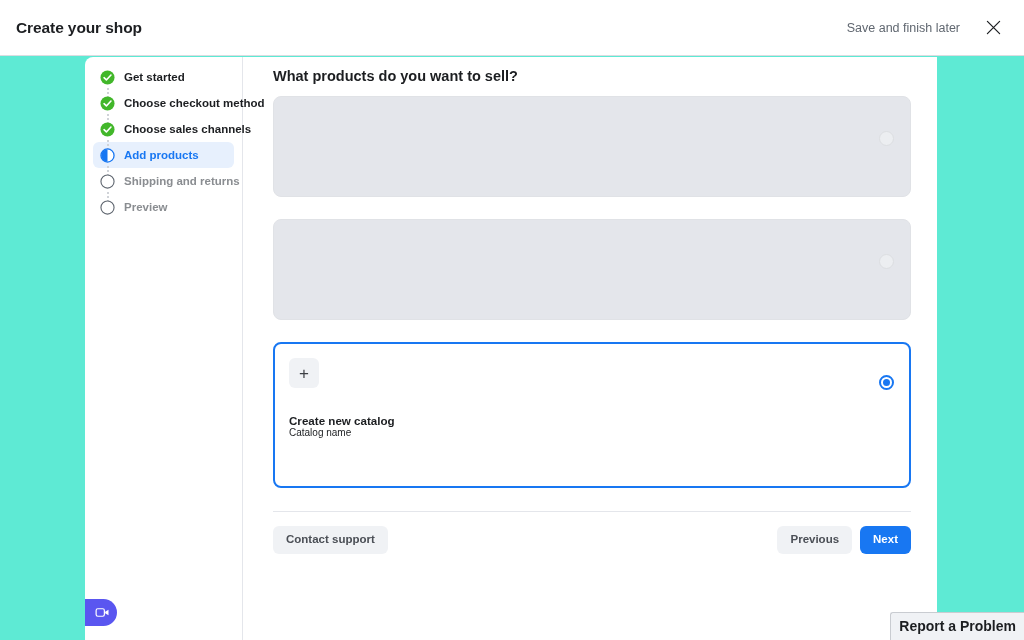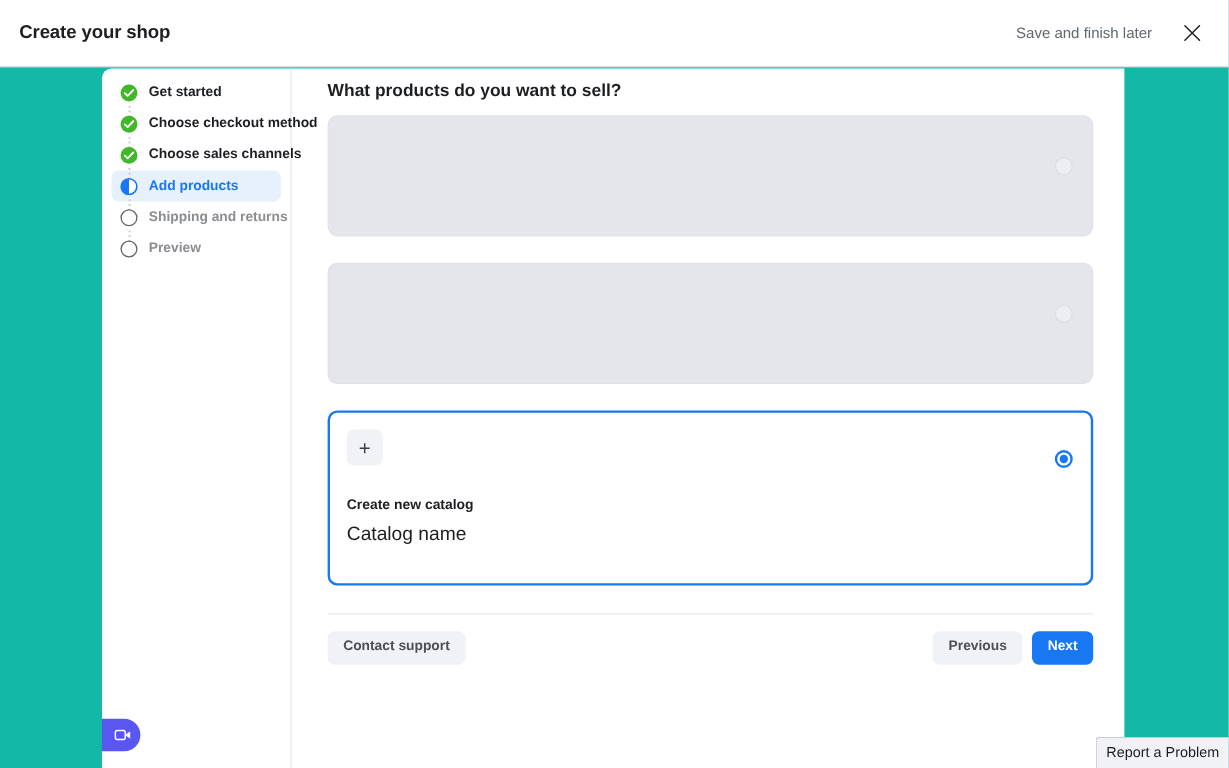--- a/index.html
+++ b/index.html
@@ -9,21 +9,21 @@
     overflow: hidden;
     background: #f0f2f5;
     font-family: "Liberation Sans", sans-serif;
     -webkit-font-smoothing: antialiased;
   }
 
   #root {
     position: relative;
     width: 1024px;
     height: 640px;
-    background: #14b8a6;
+    background: #5eead4;
   }
 
   
   .topbar {
     position: absolute;
     left: 0; top: 0;
     width: 1024px; height: 56px;
     background: #ffffff;
     border-bottom: 1px solid #dadde1;
     display: flex;
@@ -199,23 +199,22 @@
     line-height: 1;
     font-weight: 400;
   }
   .opt-title {
     font-size: 11.6px;
     font-weight: bold;
     color: #1c1e21;
     margin-top: 26px;
   }
   .field-label {
-    font-size: 16px;
-    color: #1c1e21;
-    margin-top: 10px;
+    font-size: 10px;
+    color: #1c1e21;
   }
   .text-input {
     position: relative;
     margin-top: 6px;
     height: 27px;
     border: 1px solid #6aa3f0;
     border-radius: 5px;
     background: #ffffff;
     display: flex;
     align-items: center;
@@ -278,22 +277,22 @@
     cursor: pointer;
   }
   .report-problem {
     position: absolute;
     right: 0; bottom: 0;
     background: #f0f2f5;
     border: 1px solid #c9ccd1;
     border-right: none;
     border-bottom: none;
     border-radius: 3px 0 0 0;
-    font-size: 12px;
-    font-weight: normal;
+    font-size: 14px;
+    font-weight: bold;
     color: #1c1e21;
     padding: 5px 8px 6px 8px;
     cursor: pointer;
     white-space: nowrap;
   }
 </style>
 </head>
 <body>
 
 <div id="root">

